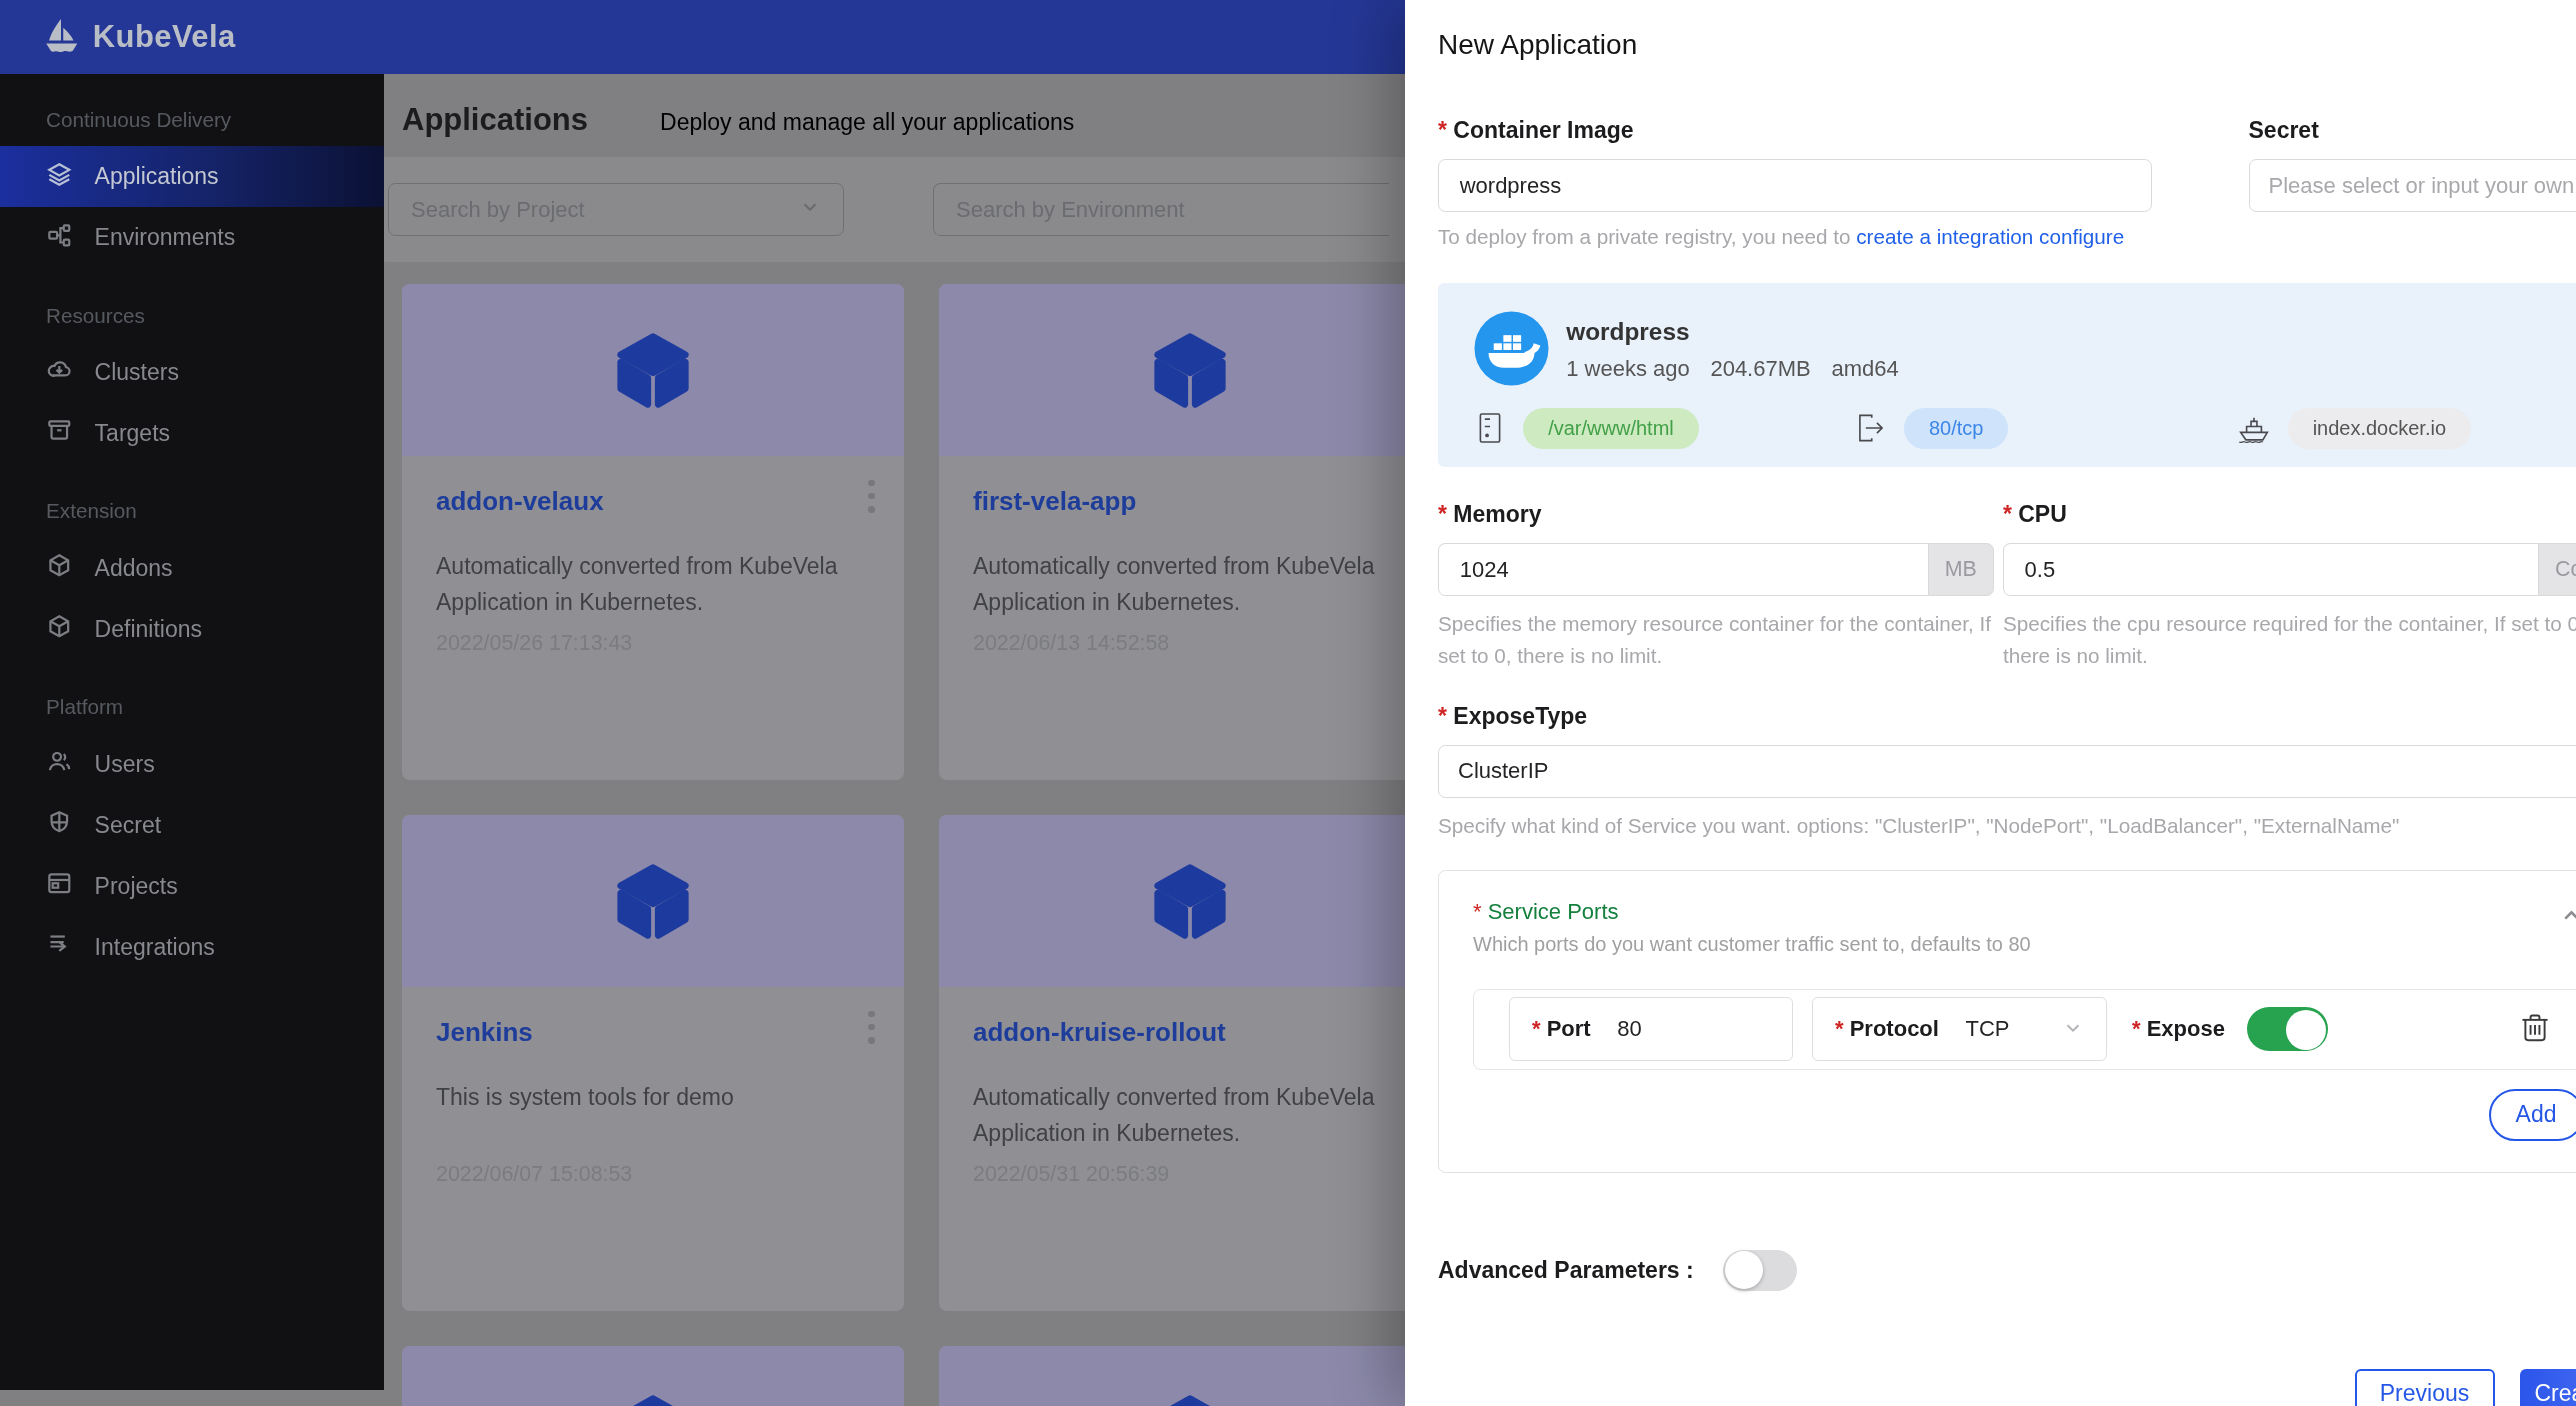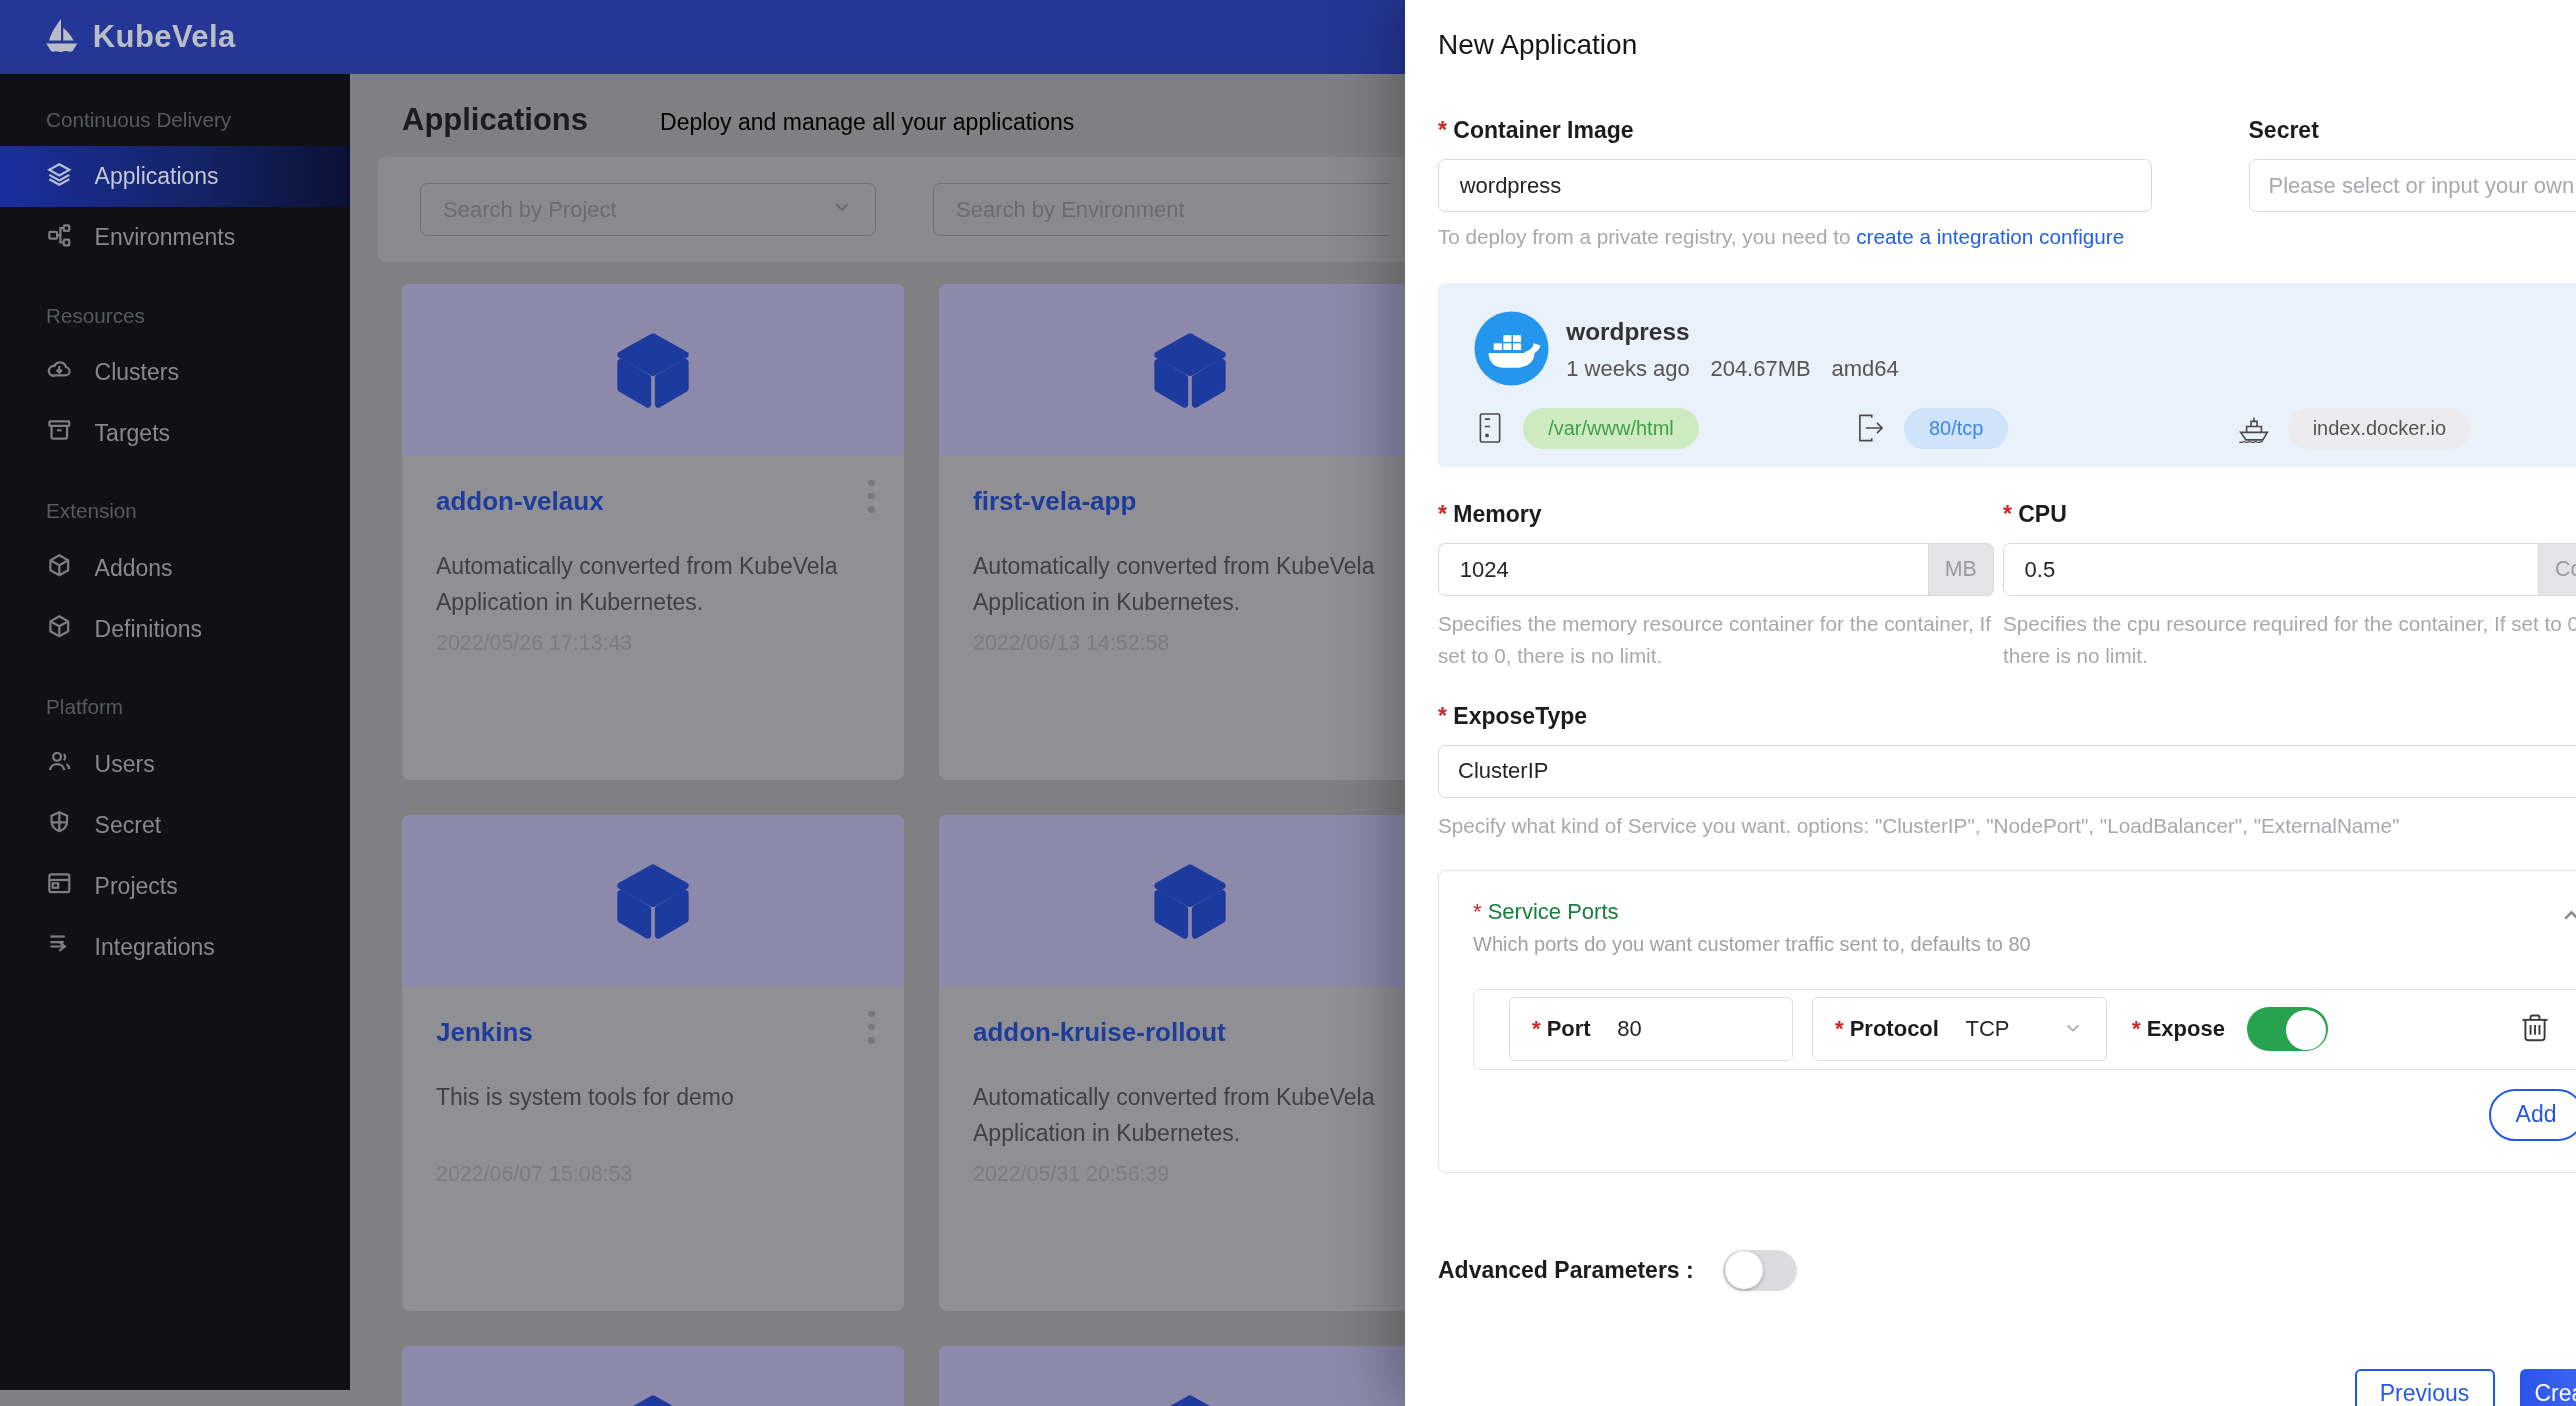--- a/index.html
+++ b/index.html
@@ -5,38 +5,38 @@
   * { margin:0; padding:0; box-sizing:border-box; }
   html,body { width:2576px; height:1406px; overflow:hidden; }
   body { font-family:"Liberation Sans","DejaVu Sans",sans-serif; background:#808083; position:relative; }
 
   
   .topbar { position:absolute; left:0; top:0; width:100%; height:74px; background:#253796; display:flex; align-items:center; padding-left:41px; z-index:1; }
   .logo { display:flex; align-items:center; gap:11.8px; color:#b9bdc6; }
   .logo-text { font-size:31px; font-weight:bold; letter-spacing:0.4px; }
 
   
-  .sidebar { position:absolute; left:0; top:74px; width:350px; bottom:16px; background:#111113; z-index:2; }
+  .sidebar { position:absolute; left:0; top:74px; width:384px; bottom:16px; background:#111113; z-index:2; }
   .side-label { height:32.5px; display:flex; align-items:center; padding-left:46px; color:#565a60; font-size:20.7px; }
   .side-label.first { margin-top:29.5px; }
   .side-label.next { margin-top:31px; }
   .side-item { height:61px; display:flex; align-items:center; padding-left:46px; gap:22px; color:#87898f; font-size:23px; cursor:pointer; }
   .side-item.pad { margin-top:10.3px; }
   .side-item svg { width:26.6px; height:26.6px; stroke:#7c7e84; fill:none; stroke-width:2; flex:none; }
   .side-item.active { background:linear-gradient(90deg,#1b2f9e 0%,#152368 55%,#0b1134 100%); color:#c3c8d2; }
   .side-item.active svg { stroke:#b9c1d4; }
 
   
   .main { position:absolute; left:350px; top:74px; right:0; bottom:0; background:#808083; z-index:1; }
   .page-head { position:absolute; left:52px; top:28px; display:flex; align-items:baseline; gap:28px; }
   .page-title { font-size:31px; font-weight:bold; color:#1c1c1e; }
   .page-subtitle { font-size:23px; color:#000000;margin-left:44px; }
   .filter-panel { position:absolute; left:28px; top:83px; right:0; height:105px; background:#8a8a8d; border-radius:7.4px; }
   .filter-select,.filter-input { position:absolute; top:26px; height:53px; border:1.5px solid #6f7073; border-radius:7.4px; background:#8a8a8d; display:flex; align-items:center; padding:0 22px; color:#6b6c70; font-size:22px; }
-  .filter-select { left:42px; width:456px; }
+  .filter-select { left:10px; width:456px; }
   .filter-input { left:555px; width:456px; border-right:none; border-top-right-radius:0; border-bottom-right-radius:0; }
   .filter-select .chev { margin-left:auto; }
   .chev svg { width:22px; height:22px; stroke:#6b6c70; fill:none; stroke-width:2.5; }
 
   .cards { position:absolute; left:52px; top:210px; display:grid; grid-template-columns:502px 502px; column-gap:35px; row-gap:35px; }
   .card { width:502px; height:496px; background:#909094; border-radius:7.4px; overflow:hidden; }
   .card-head { height:172px; background:#8c89aa; display:flex; align-items:center; justify-content:center; }
   .card-head svg { width:90px; height:90px; }
   .card-body { padding:29.5px 32.5px 0 34px; position:relative; }
   .card-title { font-size:26px; font-weight:bold; color:#1e3d9b; cursor:pointer; }

